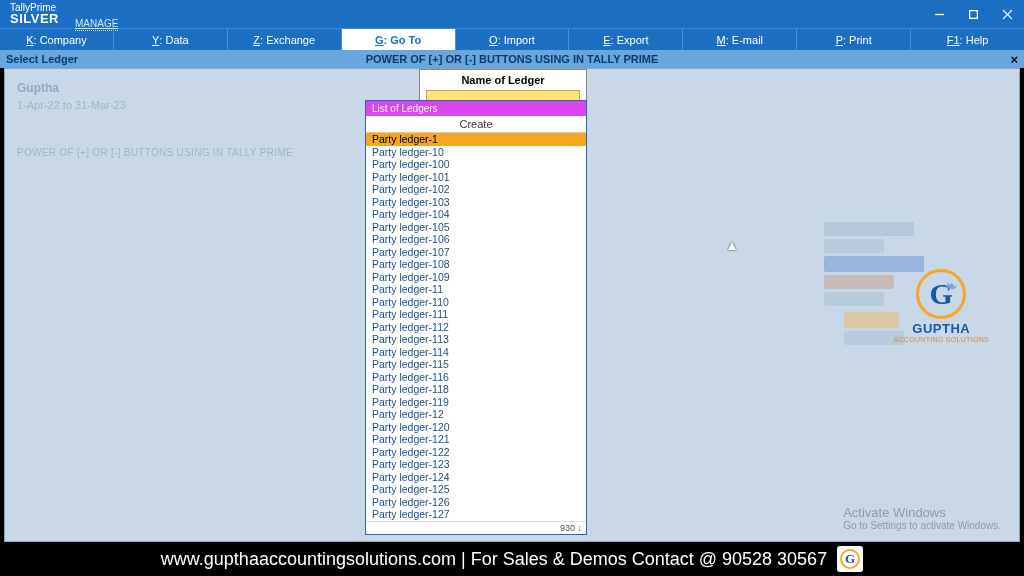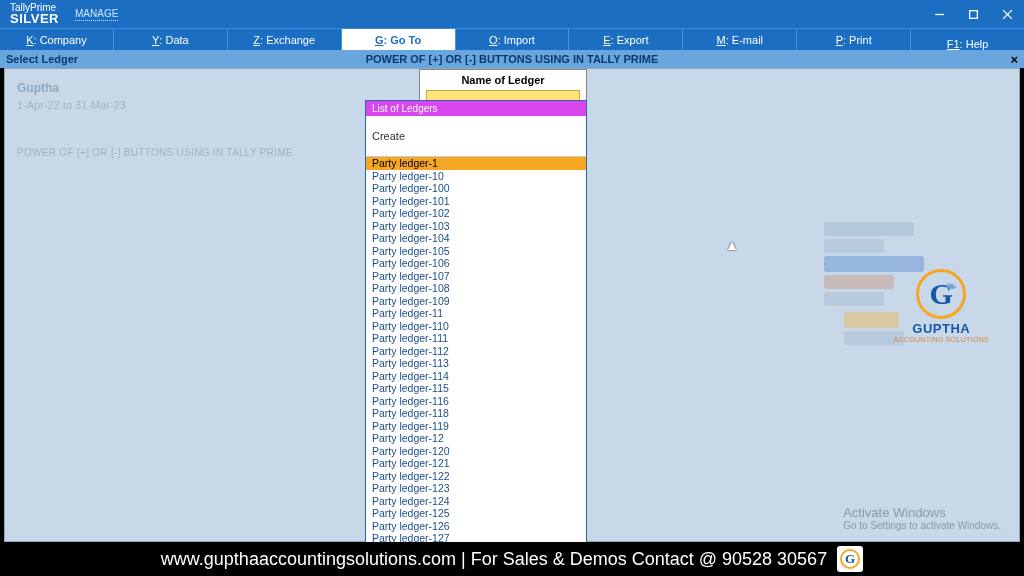--- a/index.html
+++ b/index.html
@@ -5,29 +5,29 @@
   * { margin: 0; padding: 0; box-sizing: border-box; font-family: Arial, sans-serif; }
   html, body { width: 1024px; height: 576px; overflow: hidden; background: #000; }
 
   .app { width: 1024px; height: 576px; position: relative; }
 
   
   .titlebar { height: 28px; background: #1b6ec2; color: #fff; display: flex; align-items: flex-start; font-size: 11px; }
   .titlebar .prod { padding: 2px 10px 0 10px; line-height: 11px; }
   .titlebar .prod .p1 { font-size: 10px; display: block; }
   .titlebar .prod .p2 { font-size: 13px; font-weight: bold; display: block; letter-spacing: .5px; }
-  .titlebar .manage { font-size: 10px; color: #cfe6ff; margin-left: 6px; border-bottom: 1px dotted #cfe6ff; padding-bottom: 1px; align-self: flex-start; margin-top: 8px;}
+  .titlebar .manage { font-size: 10px; color: #cfe6ff; margin-left: 6px; border-bottom: 1px dotted #cfe6ff; padding-bottom: 1px; align-self: flex-start; margin-top: 18px; text-decoration: underline;}
   .winbtns { margin-left: auto; display: flex; }
   .winbtns div { width: 34px; height: 28px; display: flex; align-items: center; justify-content: center; color: #fff; }
   .winbtns svg { width: 11px; height: 11px; }
 
   
   .menubar { height: 22px; background: #1b6ec2; border-top: 1px solid #3d8bd6; display: flex; color: #fff; font-size: 11px; }
   .menubar .mi { flex: 1; display: flex; align-items: center; justify-content: center; border-right: 1px solid #4a92d6; }
-  .menubar .mi:last-child { border-right: none; align-items: flex-end; }
+  .menubar .mi:last-child { border-right: none; }
   .menubar .mi.active { background: #fff; color: #1b6ec2; font-weight: bold; }
   .menubar .mi .u { text-decoration: underline; }
 
   
   .subhead { height: 18px; background: #6aa6de; display: flex; align-items: center; color: #083a6a; font-size: 11px; }
   .subhead .lbl { padding-left: 6px; font-weight: bold; color: #083a6a; }
   .subhead .title { position: absolute; left: 0; right: 0; text-align: center; font-weight: bold; color: #083a6a; font-size: 11px; }
   .subhead .x { position: absolute; right: 6px; font-weight: bold; color: #000; font-size: 13px; }
 
   
@@ -56,21 +56,21 @@
   .logo .sub  { color:#d08a3a; font-size:7px; letter-spacing:.3px;}
 
   
   .nol { position: absolute; left: 414px; top: 0px; width: 168px; background: #fff; border: 1px solid #888; padding: 4px 6px 8px; }
   .nol .cap { text-align: center; font-size: 11px; font-weight: bold; margin-bottom: 4px; }
   .nol .inp { width: 100%; height: 16px; background: #ffe27a; border: 1px solid #c9a93a; }
 
   
   .listbox { position: absolute; left: 360px; top: 31px; width: 222px; background: #fff; border: 1px solid #2a67a8; }
   .listbox .hdr { background: #d946ef; color: #fff; font-size: 10px; font-weight: normal; padding: 2px 6px; }
-  .listbox .create { text-align: left; font-size: 11px; color: #333; padding: 14px 6px; border-bottom: 1px solid #ccc; }
+  .listbox .create { text-align: center; font-size: 11px; color: #333; padding: 2px 6px; border-bottom: 1px solid #ccc; }
   .listbox .items { max-height: 400px; overflow: hidden; }
   .listbox .item { font-size: 10.5px; color: #1b4f8a; padding: 0 6px; line-height: 12.5px; white-space: nowrap; cursor: default;}
   .listbox .item.sel { background: #f5a623; color: #000; }
   .listbox .ftr { font-size: 9px; color: #555; text-align: right; padding: 1px 4px; border-top:1px solid #ddd;}
 
   
   .cursor { position: absolute; left: 720px; top: 168px; font-size: 14px; color:#fff; text-shadow:0 0 2px #000;}
 
   
   .actwin { position: absolute; right: 18px; bottom: 10px; text-align: left; color: rgba(100,110,120,.6); }

